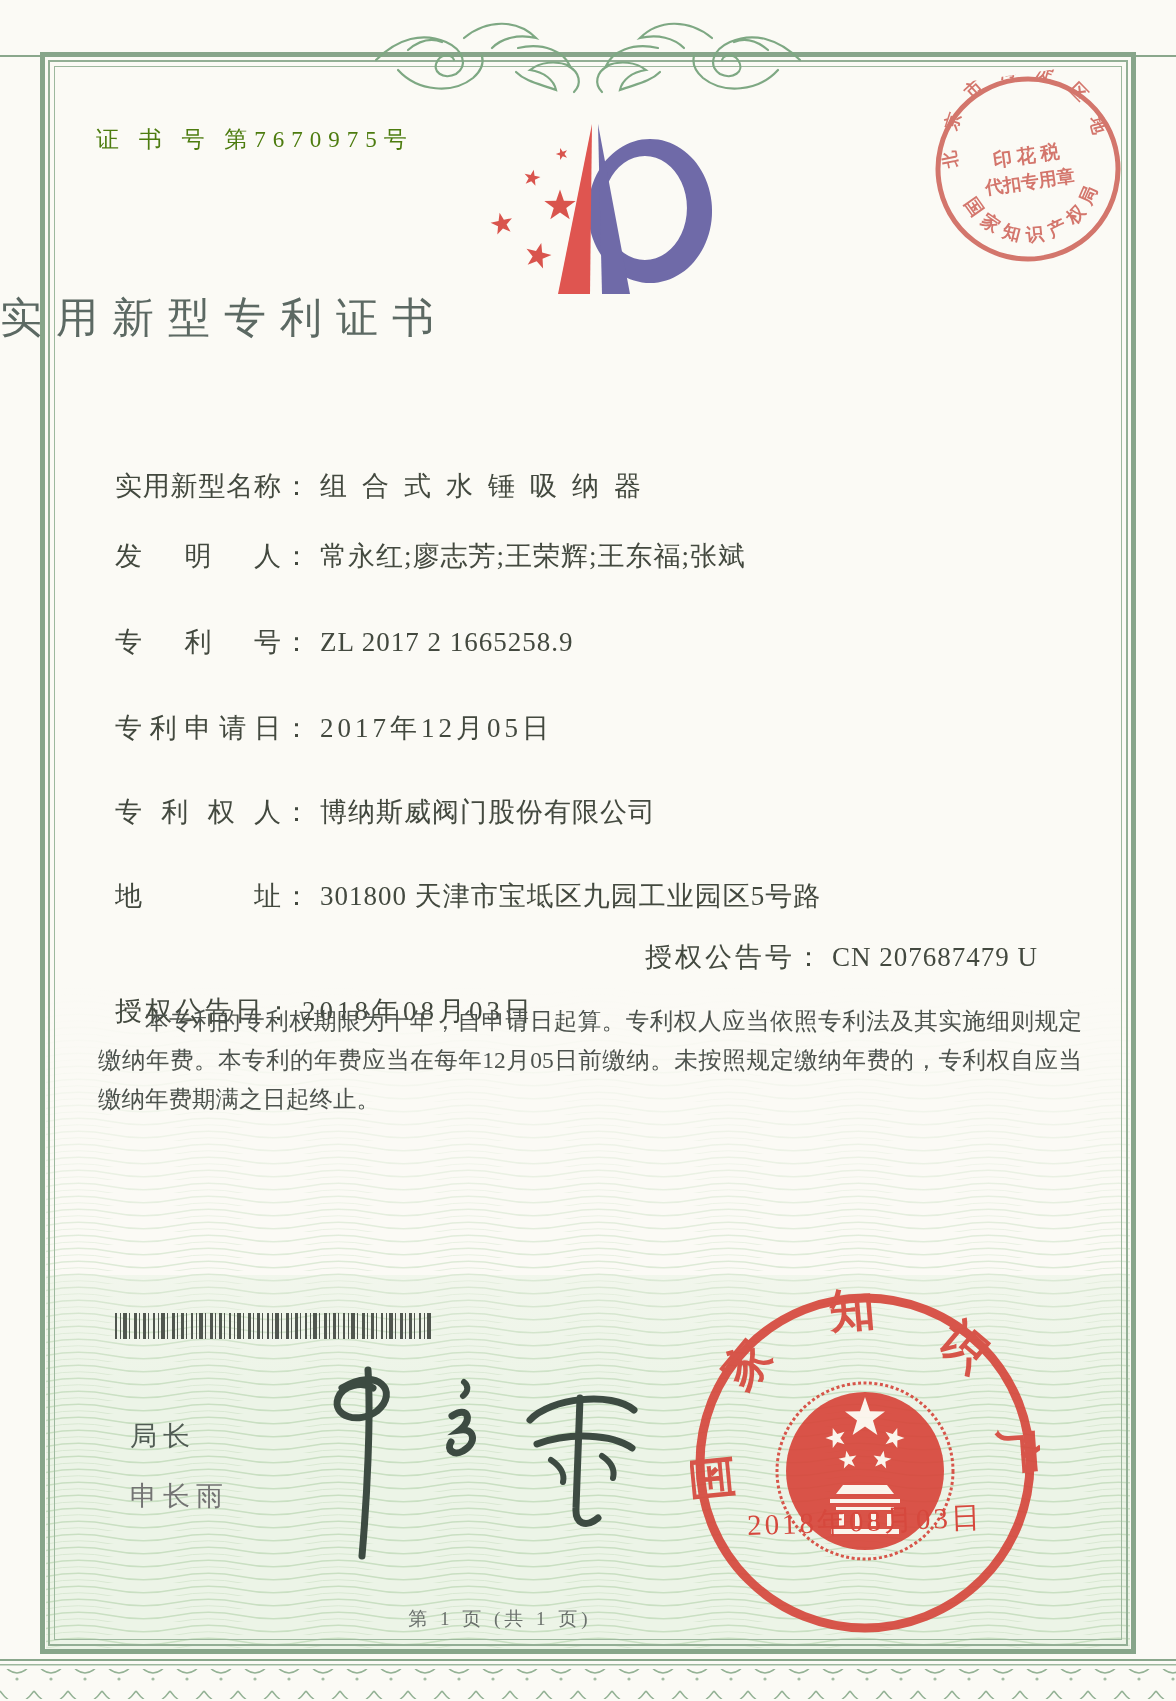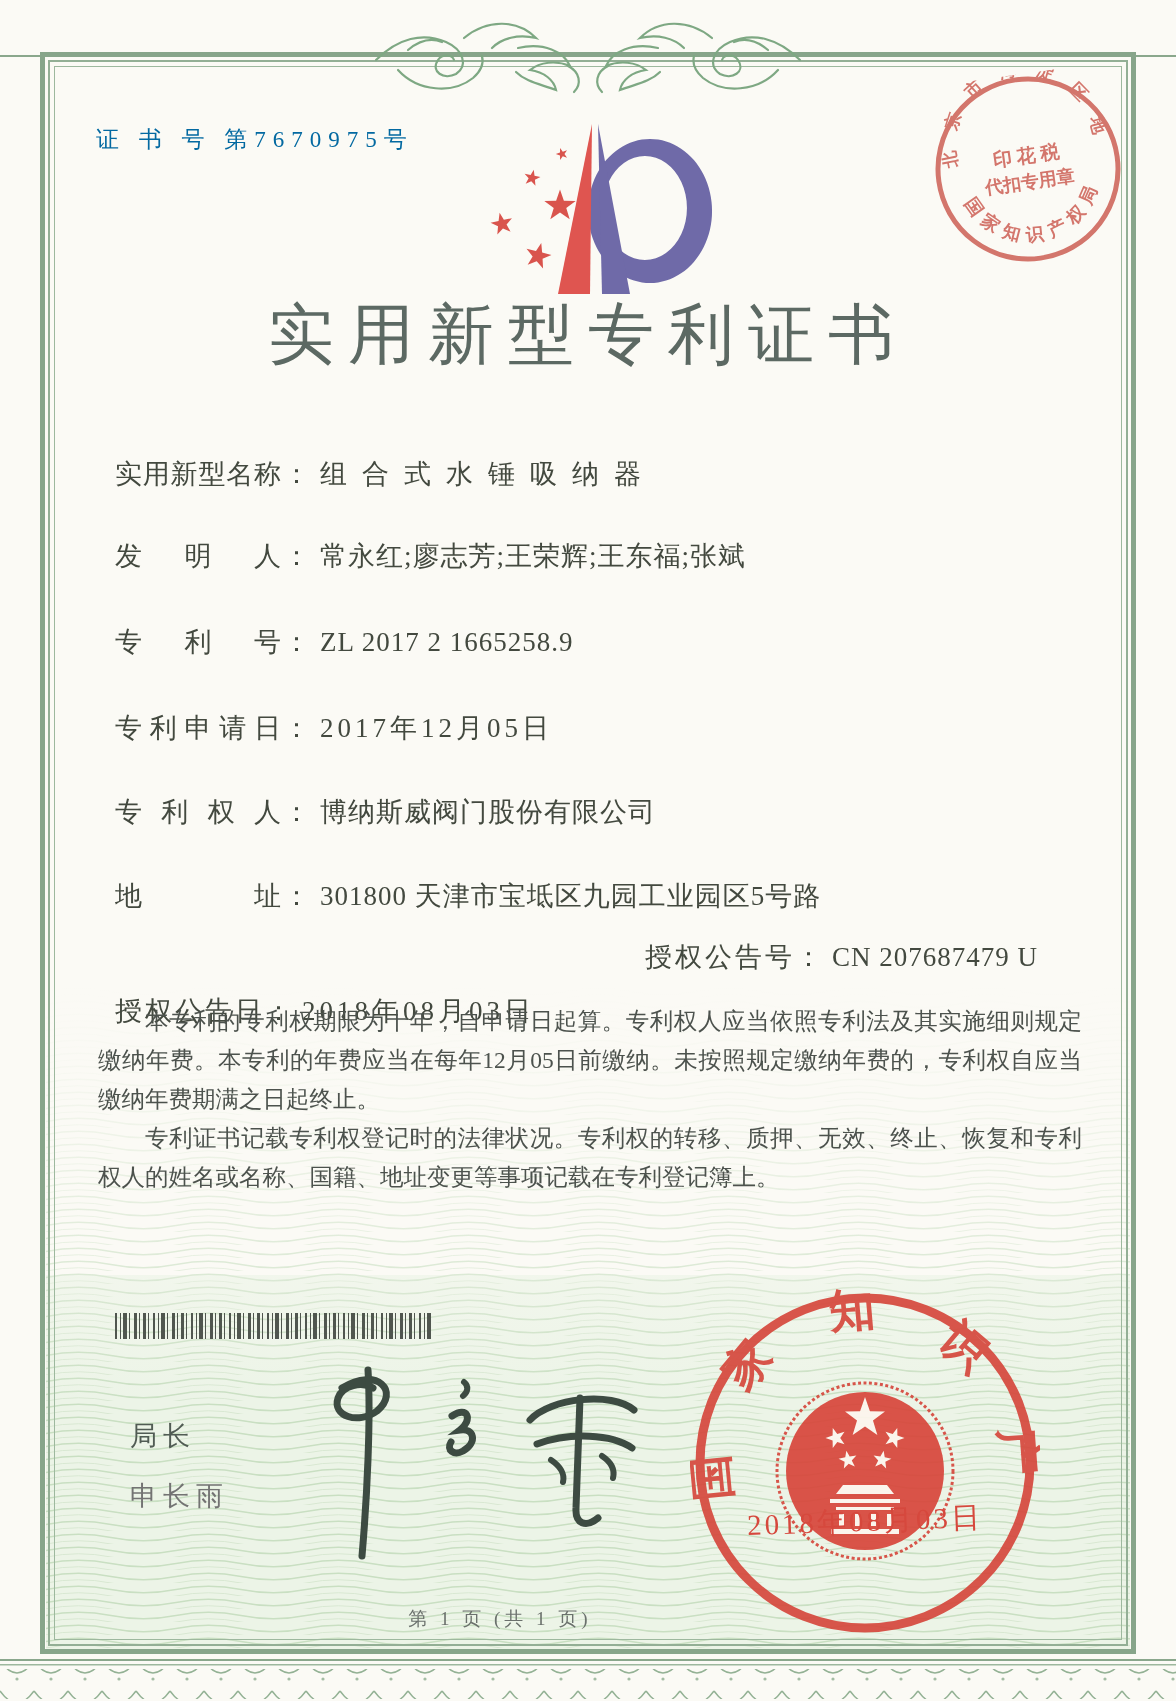--- a/index.html
+++ b/index.html
@@ -16,34 +16,34 @@
   
   .top-line { left:0; top:55px; width:1176px; height:2px; background:#8aa78c; }
   .frame { left:40px; top:52px; width:1096px; height:1602px; border:5px solid #87a58a; }
   .frame-i1 { position:absolute; inset:3px; border:2px solid #93af95; }
   .frame-i2 { position:absolute; inset:4px; border:1px solid #9db89e; }
 
   
   .orn { pointer-events:none; }
 
   
-  .cert-no { left:96px; top:124px; font-size:23px; letter-spacing:7px; color:#0369a1; }
+  .cert-no { left:96px; top:124px; font-size:23px; letter-spacing:7px; color:#4d7c0f; }
   .logo { left:440px; top:116px; }
   .tax-stamp { left:933px; top:74px; transform:rotate(-8deg); opacity:.85; }
-  .title { left:0; top:290px; width:1176px; text-align:center;
-           font-size:66px; font-weight:500; letter-spacing:14px; color:#5c6963; }
+  .title { left:0; top:290px; width:1176px; text-align:left;
+           font-size:42px; font-weight:500; letter-spacing:14px; color:#5c6963; }
 
   
   .frow { position:absolute; left:115px; white-space:nowrap; font-size:27px; color:#43493f; }
   .flabel { display:inline-block; width:166px; text-align:justify; text-align-last:justify; vertical-align:baseline; }
   .fcolon { display:inline-block; margin-left:2px; }
   .fvalue { display:inline-block; margin-left:10px; letter-spacing:1px; }
   .v-spaced { letter-spacing:15px; }
   .v-date { letter-spacing:4px; }
-  .r0 { top:456px;font-family:Liberation Mono, monospace; } .r1 { top:538px; } .r2 { top:624px; }
+  .r0 { top:468px;font-family:Liberation Mono, monospace; } .r1 { top:538px; } .r2 { top:624px; }
   .r3 { top:710px; } .r4 { top:794px; } .r5 { top:878px; }
   .grant-left  { position:absolute; left:115px; top:993px; white-space:nowrap; font-size:27px; color:#43493f; }
   .grant-right { position:absolute; left:645px; top:939px; white-space:nowrap; font-size:27px; color:#43493f; }
   .glabel { letter-spacing:3px; }
 
   
   .body-text { left:98px; top:1002px; width:984px; font-size:23.5px; line-height:39px;
                text-align:justify; color:#4c524d; }
   .body-text p { text-indent:2em; margin:0; }
 
@@ -181,21 +181,20 @@
 
 <div class="grant-left">
   <span class="glabel">授权公告日</span><span>：</span><span class="fvalue v-date">2018年08月03日</span>
 </div>
 <div class="grant-right">
   <span class="glabel">授权公告号</span><span>：</span><span class="fvalue">CN 207687479 U</span>
 </div>
 
 <div class="abs body-text">
   <p>本专利的专利权期限为十年，自申请日起算。专利权人应当依照专利法及其实施细则规定缴纳年费。本专利的年费应当在每年12月05日前缴纳。未按照规定缴纳年费的，专利权自应当缴纳年费期满之日起终止。</p>
-  <p>专利证书记载专利权登记时的法律状况。专利权的转移、质押、无效、终止、恢复和专利权人的姓名或名称、国籍、地址变更等事项记载在专利登记簿上。</p>
 </div>
 
 <div class="abs barcode"></div>
 
 <div class="abs officer-title">局长</div>
 <div class="abs officer-name">申长雨</div>
 
 <svg class="abs signature" width="380" height="210" viewBox="0 0 380 210" fill="none" stroke="#3d4b42" stroke-width="7" stroke-linecap="round">
   <path d="M 62 30 C 98 8 120 34 97 53 C 78 67 52 58 58 40 C 63 27 82 23 93 30"></path>
   <path d="M 88 12 C 91 60 87 140 82 198"></path>

